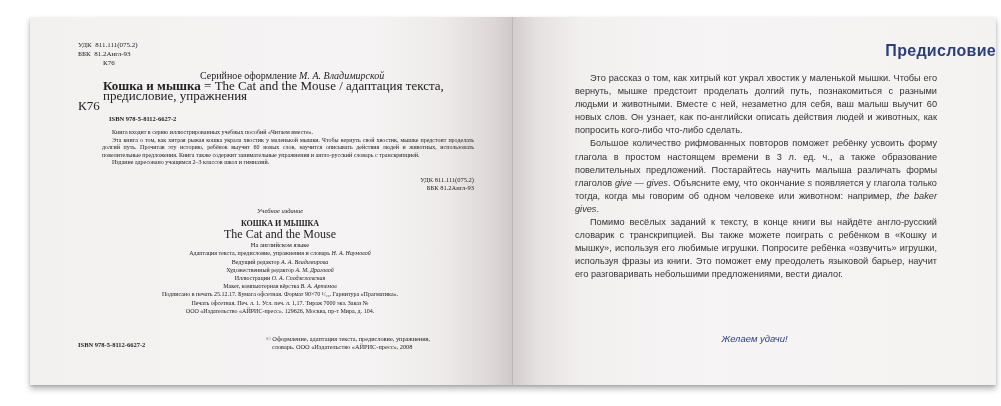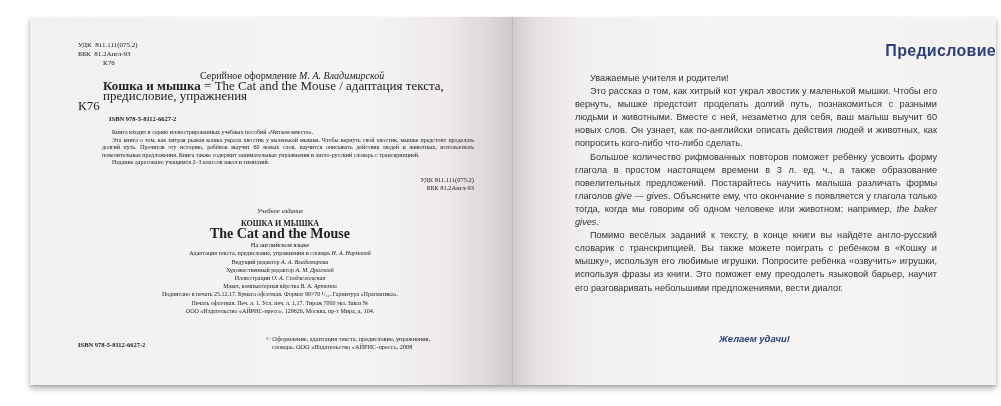--- a/index.html
+++ b/index.html
@@ -40,42 +40,42 @@
   .bib .l2 { display: flex; }
   .bib .l2 .lab { width: 25px; flex: none; }
   .bib .l3 { padding-left: 25px; }
   .isbn1 { left: 79px; top: 97px; font-size: 6.5px; font-weight: bold; }
   .annot { left: 72px; top: 112px; width: 372px; font-size: 6px; line-height: 7.6px; text-align: justify; }
   .annot p { margin: 0; text-indent: 10px; }
   .codes-r { left: 340px; top: 159px; width: 104px; text-align: right; font-size: 6.5px; line-height: 8px; }
   .imprint { left: 100px; top: 190px; width: 300px; text-align: center; font-size: 6px; line-height: 8.2px; }
   .imprint .ed { font-style: italic; font-size: 6.5px; margin-bottom: 4px; }
   .imprint .t1 { font-weight: bold; font-size: 8px; line-height: 10px; }
-  .imprint .t2 { font-weight: bold; font-size: 14px; line-height: 10px; margin-bottom: 2px; }
+  .imprint .t2 { font-weight: normal; font-size: 12px; line-height: 10px; margin-bottom: 2px; }
   .imprint .lang { font-size: 6.5px; }
   .imprint i { font-style: italic; }
   .isbn2 { left: 48px; top: 323px; font-size: 6.5px; font-weight: bold; }
   .copy { left: 236px; top: 318px; width: 210px; font-size: 6.3px; line-height: 8px; }
   .copy .c2 { padding-left: 6px; }
 
   
   .rp { position: absolute; font-family: "Liberation Sans", sans-serif; color: #2a2a2a; }
   .rtitle {
     left: 0; width: 483px; top: 25px; text-align: right;
     font-size: 16px; font-weight: bold; color: #2b3f7a; letter-spacing: 0.3px;
   }
   .rbody {
     left: 62px; top: 55px; width: 362px; font-size: 9.2px; line-height: 13.1px; text-align: justify; color: #333;
   }
   .rbody p { margin: 0; }
   .rbody .ind { text-indent: 15px; }
   .rbody i { font-style: italic; }
   .wish {
     left: 0; width: 483px; top: 316px; text-align: center;
-    font-size: 9.5px; font-weight: bold; font-style: italic; color: #2b3f7a;
+    font-size: 9.5px; font-weight: normal; font-style: italic; color: #2b3f7a;
   }
 </style>
 </head>
 <body>
 
 <div class="spread">
 
   <div class="page left">
     <div class="lp codes">
       <div><span>УДК</span>&nbsp; <span>811.111(075.2)</span></div>
@@ -129,21 +129,20 @@
       <div class="c2">словарь. ООО «Издательство «АЙРИС-пресс», 2008</div>
     </div>
   </div>
 
   <div class="gutter-line"></div>
 
   <div class="page right">
     <div class="rp rtitle">Предисловие</div>
 
     <div class="rp rbody">
-      <p class="ind">Уважаемые учителя и родители!</p>
       <p class="ind">Это рассказ о том, как хитрый кот украл хвостик у маленькой мышки. Чтобы его вернуть, мышке предстоит проделать долгий путь, познакомиться с разными людьми и животными. Вместе с ней, незаметно для себя, ваш малыш выучит 60 новых слов. Он узнает, как по-английски описать действия людей и животных, как попросить кого-либо что-либо сделать.</p>
       <p class="ind"><span>Большое количество рифмованных повторов поможет ребёнку усвоить форму глагола в простом настоящем времени в 3 л. ед. ч., а также образование повелительных предложений. Постарайтесь научить малыша различать формы глаголов </span><i>give — gives</i><span>. Объясните ему, что окончание </span><i>s</i><span> появляется у глагола только тогда, когда мы говорим об одном человеке или животном: например, </span><i>the baker gives</i><span>.</span></p>
       <p class="ind">Помимо весёлых заданий к тексту, в конце книги вы найдёте англо-русский словарик с транскрипцией. Вы также можете поиграть с ребёнком в «Кошку и мышку», используя его любимые игрушки. Попросите ребёнка «озвучить» игрушки, используя фразы из книги. Это поможет ему преодолеть языковой барьер, научит его разговаривать небольшими предложениями, вести диалог.</p>
     </div>
 
     <div class="rp wish">Желаем удачи!</div>
   </div>
 </div>
 
 </body></html>

